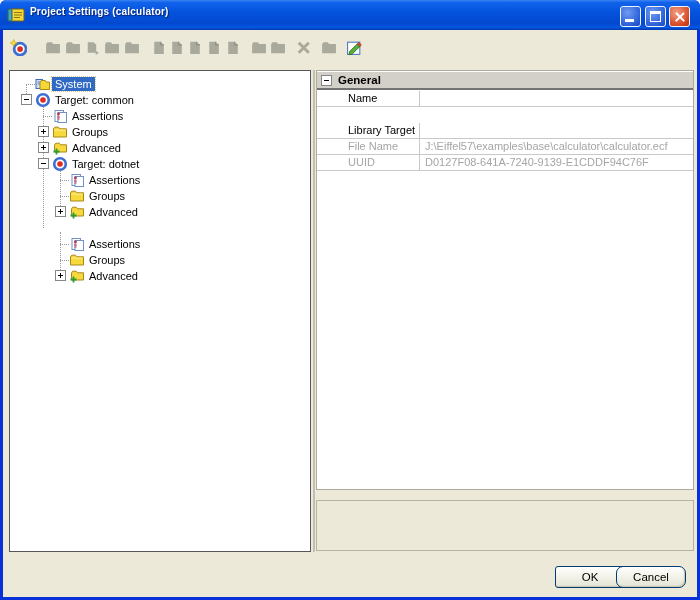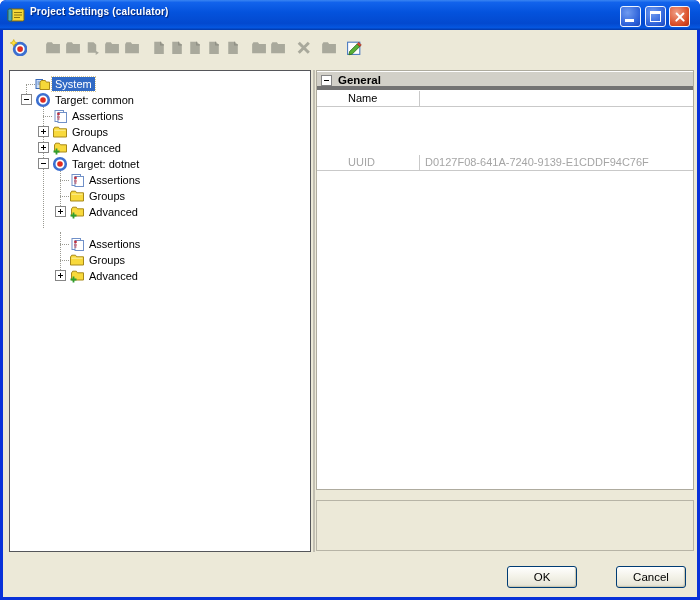--- a/index.html
+++ b/index.html
@@ -38,39 +38,39 @@
   .tlabel.sel{ background:#316ac5; color:#fff; outline:1px dotted #d8c890; }
   .expander{ position:absolute; width:11px; height:11px; top:2px; background:#fff; border:1px solid #868686; }
   .expander::before{ content:""; position:absolute; left:2px; right:2px; top:4px; height:1px; background:#000; }
   .expander.plus::after{ content:""; position:absolute; top:2px; bottom:2px; left:4px; width:1px; background:#000; }
   
   .splitter{ position:absolute; left:310px; top:40px; width:2px; height:482px; background:#c2bfb2; }
   
   .prop{ position:absolute; left:313px; top:40px; width:378px; height:420px;
          background:#fff; border:1px solid #aeab9e; }
   .phead{ position:absolute; left:0; top:1px; width:100%; height:18px; background:#d2d0c8;
-          border-bottom:4px solid #737373; }
+          border-bottom:2px solid #737373; }
   .pexp{ position:absolute; left:4px; top:3px; width:11px; height:11px; background:#fff; border:1px solid #868686; }
   .pexp::before{ content:""; position:absolute; left:2px; right:2px; top:4px; height:1px; background:#000; }
   .ptitle{ position:absolute; left:21px; top:2px; font-size:11.5px; font-weight:bold; }
   .prow{ position:absolute; left:0; width:100%; height:16px; display:flex; font-size:11px;
          border-bottom:1px solid #c9c9c9; }
   .plabel{ width:103px; padding-left:31px; line-height:15px; border-right:1px solid #c9c9c9;
            white-space:nowrap; overflow:hidden; }
   .pvalue{ flex:1; padding-left:5px; line-height:15px; white-space:nowrap; overflow:hidden; }
   .prow.disabled .plabel, .prow.disabled .pvalue{ color:#a5a5a5; }
   
   .helpbox{ position:absolute; left:313px; top:470px; width:378px; height:51px;
             background:#ece9d8; border:1px solid #b7b4a6; }
   
   .btn{ position:absolute; top:536px; width:70px; height:22px; border:1px solid #003c74; border-radius:3px;
         background:linear-gradient(180deg,#ffffff 0%,#f4f3ea 45%,#e8e6d8 90%,#d8d5c2 100%);
         font-size:11.5px; text-align:center; line-height:20px; color:#000;
         box-shadow:inset -1px -1px 1px #c8c5b0; }
-  .btn.ok{ left:504px; } .btn.cancel{ left:613px; }
+  .btn.ok{ left:552px; } .btn.cancel{ left:613px;border-radius:7px; }
 </style>
 </head>
 <body>
 
 <svg width="0" height="0" style="position:absolute">
   <defs>
     <g id="i-target">
       <circle cx="8" cy="8" r="5.8" fill="#fff" stroke="#3c6fd0" stroke-width="2.6"></circle>
       <circle cx="8" cy="8" r="2.8" fill="#e02c20"></circle>
     </g>
@@ -321,20 +321,28 @@
     <div class="splitter"></div>
 
     <div class="prop">
       <div class="phead">
         <span class="pexp"></span>
         <span class="ptitle">General</span>
       </div>
       <div class="prow" style="top:20px">
         <div class="plabel">Name</div>
       </div>
+      <div class="prow" style="top:52px">
+        <div class="plabel">Library Target</div>
+        <div class="pvalue"></div>
+      </div>
+      <div class="prow disabled" style="top:68px">
+        <div class="plabel">File Name</div>
+        <div class="pvalue">J:\Eiffel57\examples\base\calculator\calculator.ecf</div>
+      </div>
       <div class="prow disabled" style="top:84px">
         <div class="plabel">UUID</div>
         <div class="pvalue">D0127F08-641A-7240-9139-E1CDDF94C76F</div>
       </div>
     </div>
 
     <div class="helpbox"></div>
 
     <div class="btn ok">OK</div>
     <div class="btn cancel">Cancel</div>

